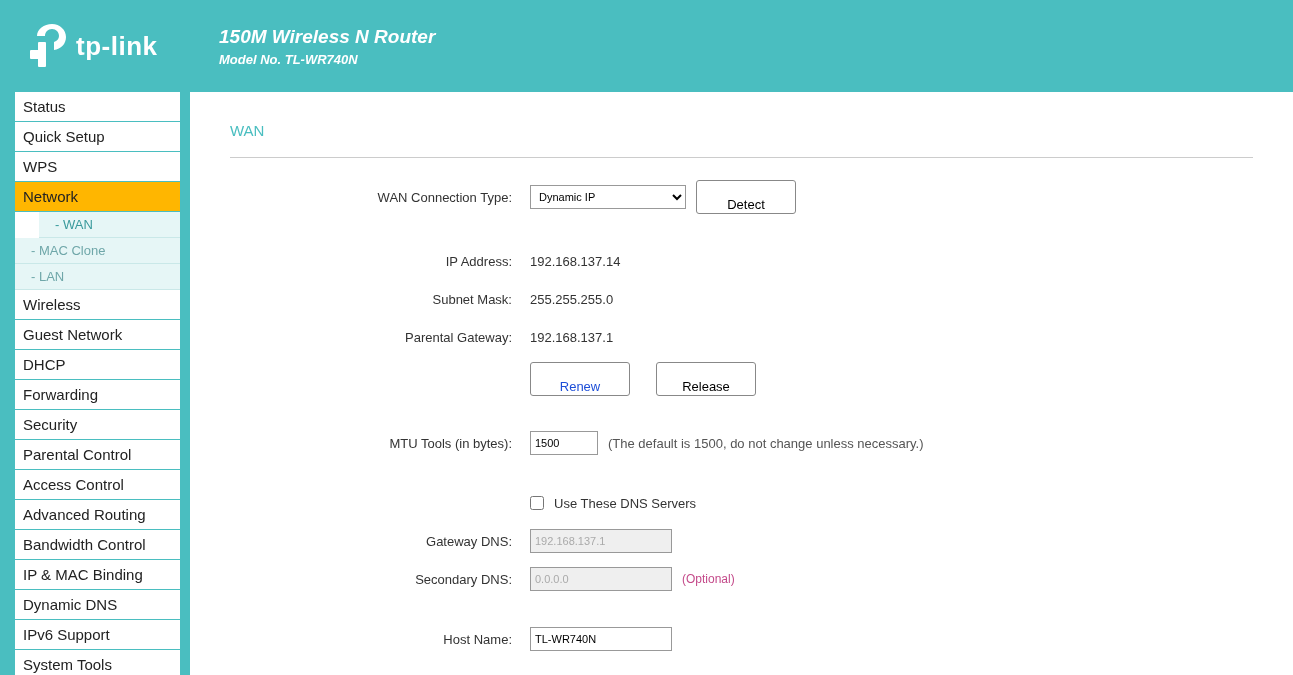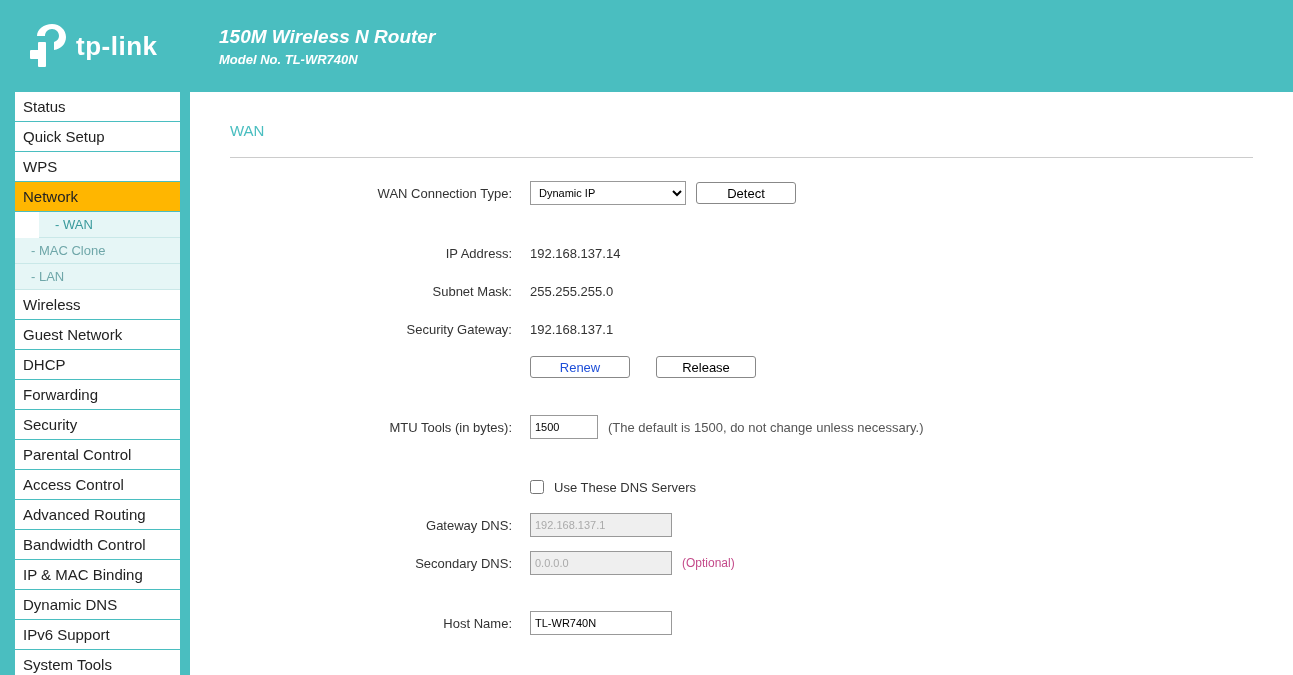--- a/index.html
+++ b/index.html
@@ -90,21 +90,21 @@
   input.ctl.med { width: 142px; }
   input.ctl[disabled] { background: #efefef; color: #aaa; }
   .btn {
     min-width: 100px;
     height: 22px;
     border: 1px solid #888;
     background: #fff;
     border-radius: 3px;
     font-size: 13px;
     cursor: pointer;
-    padding: 0 10px;
+    padding: 16px 10px;
   }
   .btn[disabled] { color: #1d4ed8; cursor: default; }
   .hint { color: #555; font-size: 13px; }
   .optional { color: #c44a8a; font-size: 12px; }
 
   .block-gap { height: 22px; }
 
   input[type="checkbox"].ck { width: 14px; height: 14px; }
 </style>
 </head>
@@ -183,21 +183,21 @@
             <span class="static">192.168.137.14</span>
           </div>
       </div>
       <div class="form-row">
         <div class="form-label">Subnet Mask:</div>
         <div class="form-field">
             <span class="static">255.255.255.0</span>
           </div>
       </div>
       <div class="form-row">
-        <div class="form-label">Security Gateway:</div>
+        <div class="form-label">Parental Gateway:</div>
         <div class="form-field">
             <span class="static">192.168.137.1</span>
           </div>
       </div>
       <div class="form-row">
         <div class="form-label"></div>
         <div class="form-field" style="gap:26px;">
           <button class="btn" disabled="">Renew</button>
           <button class="btn">Release</button>
         </div>

